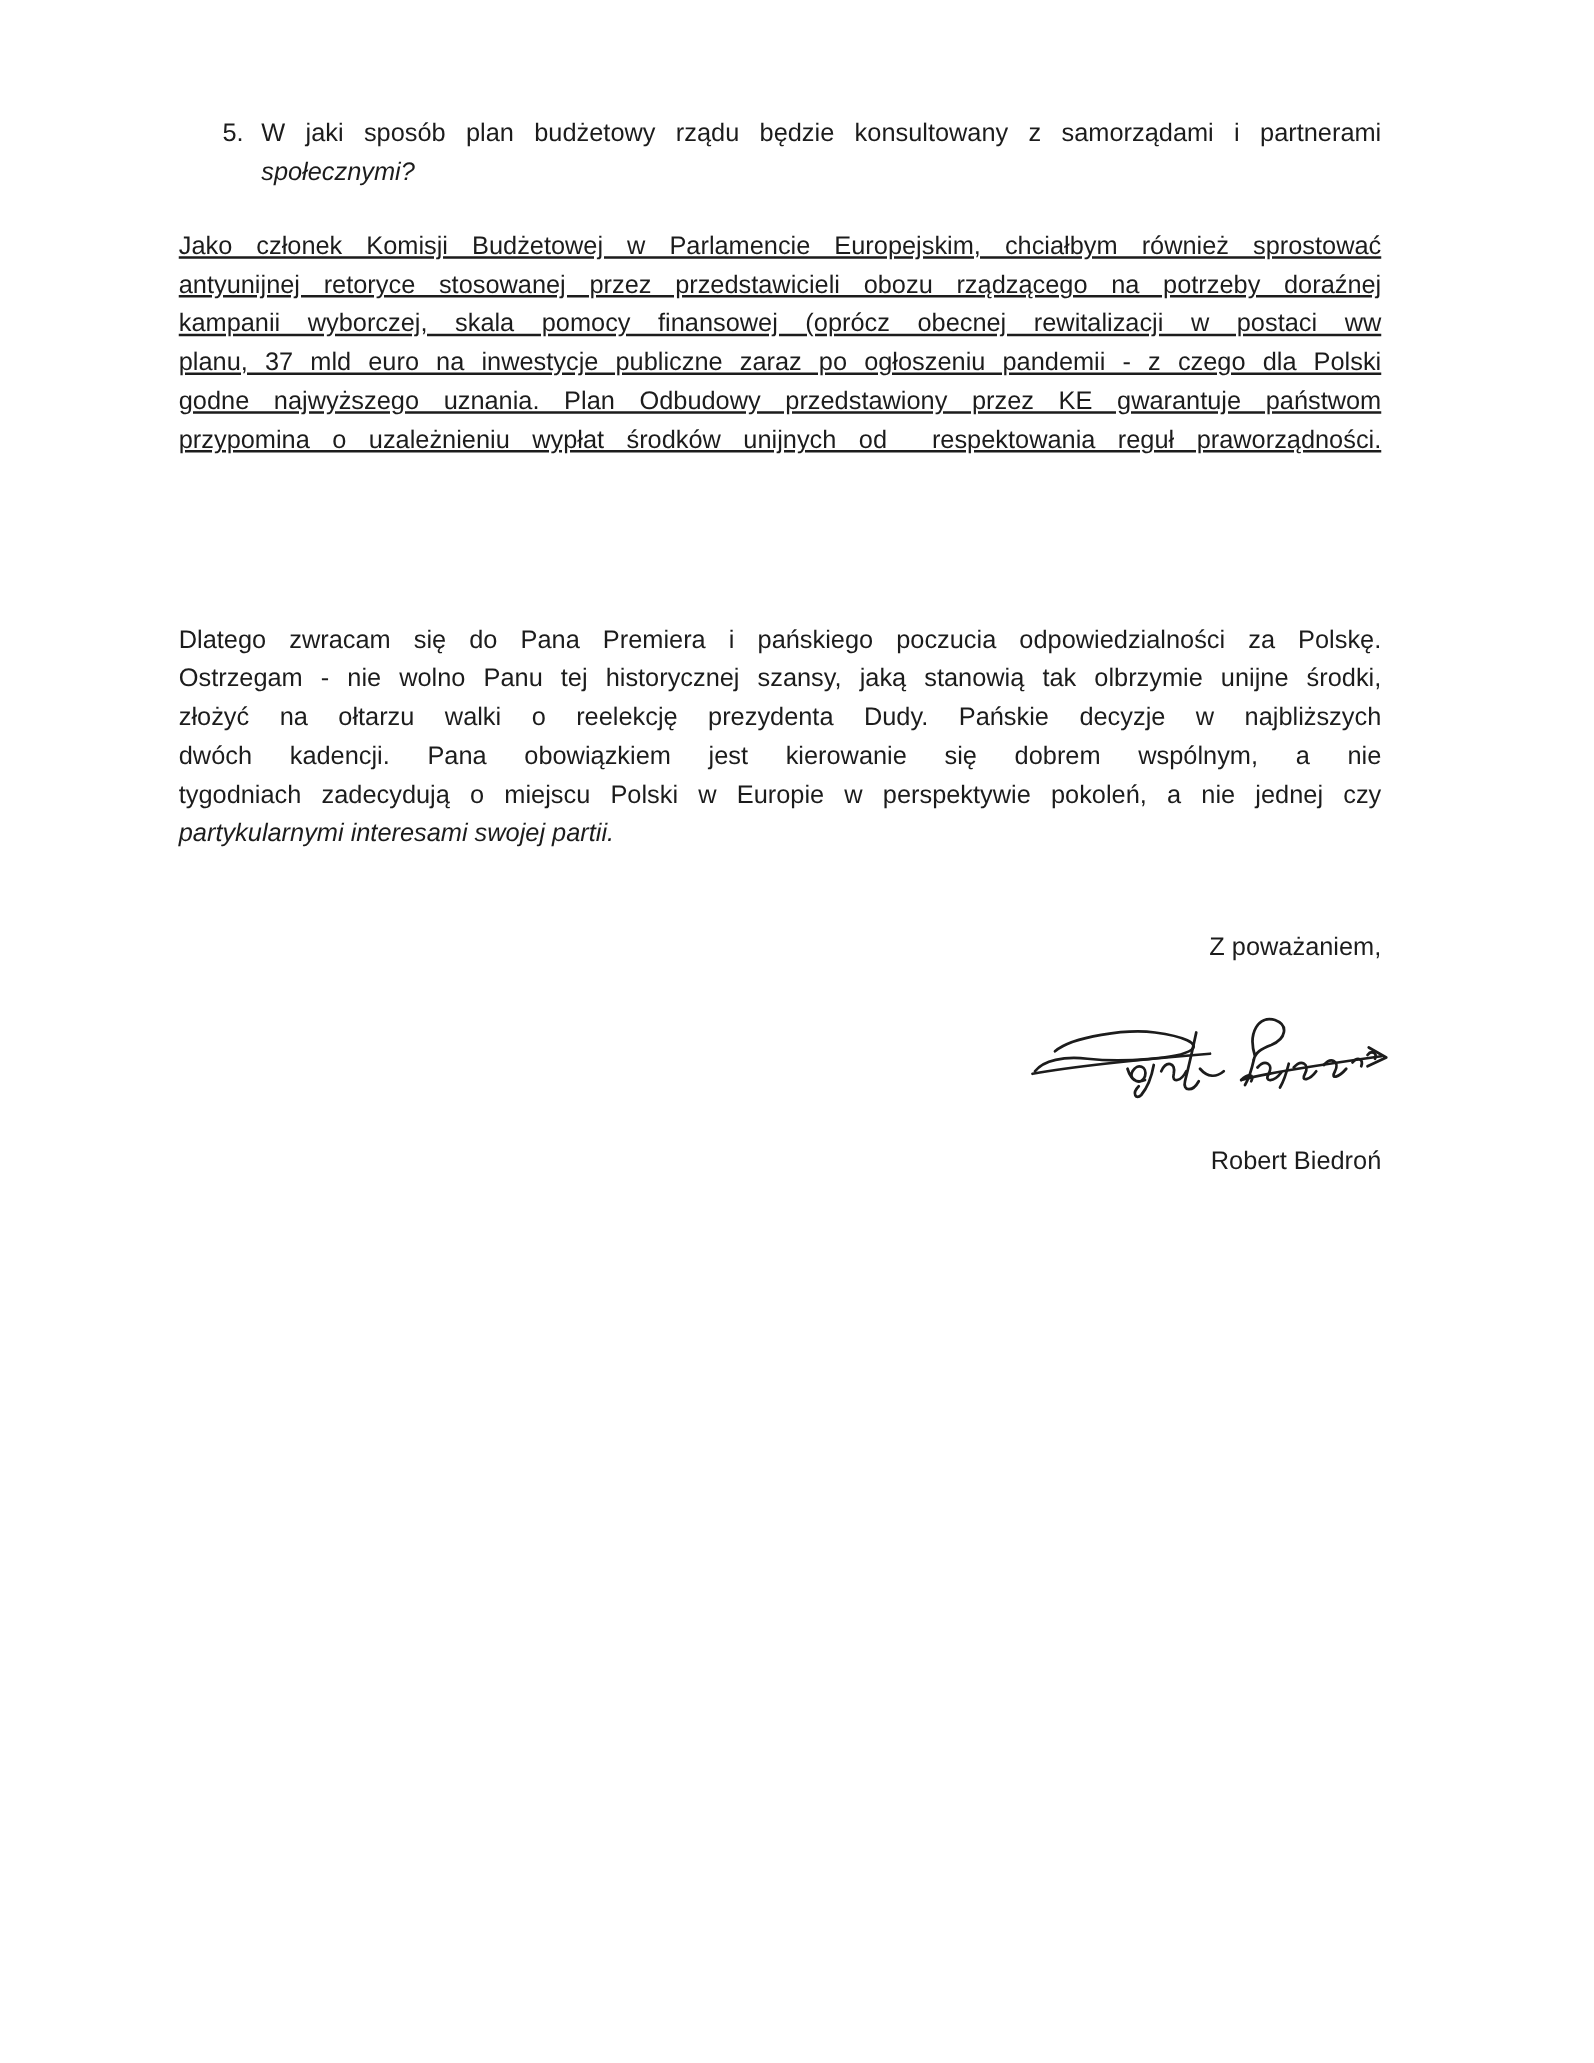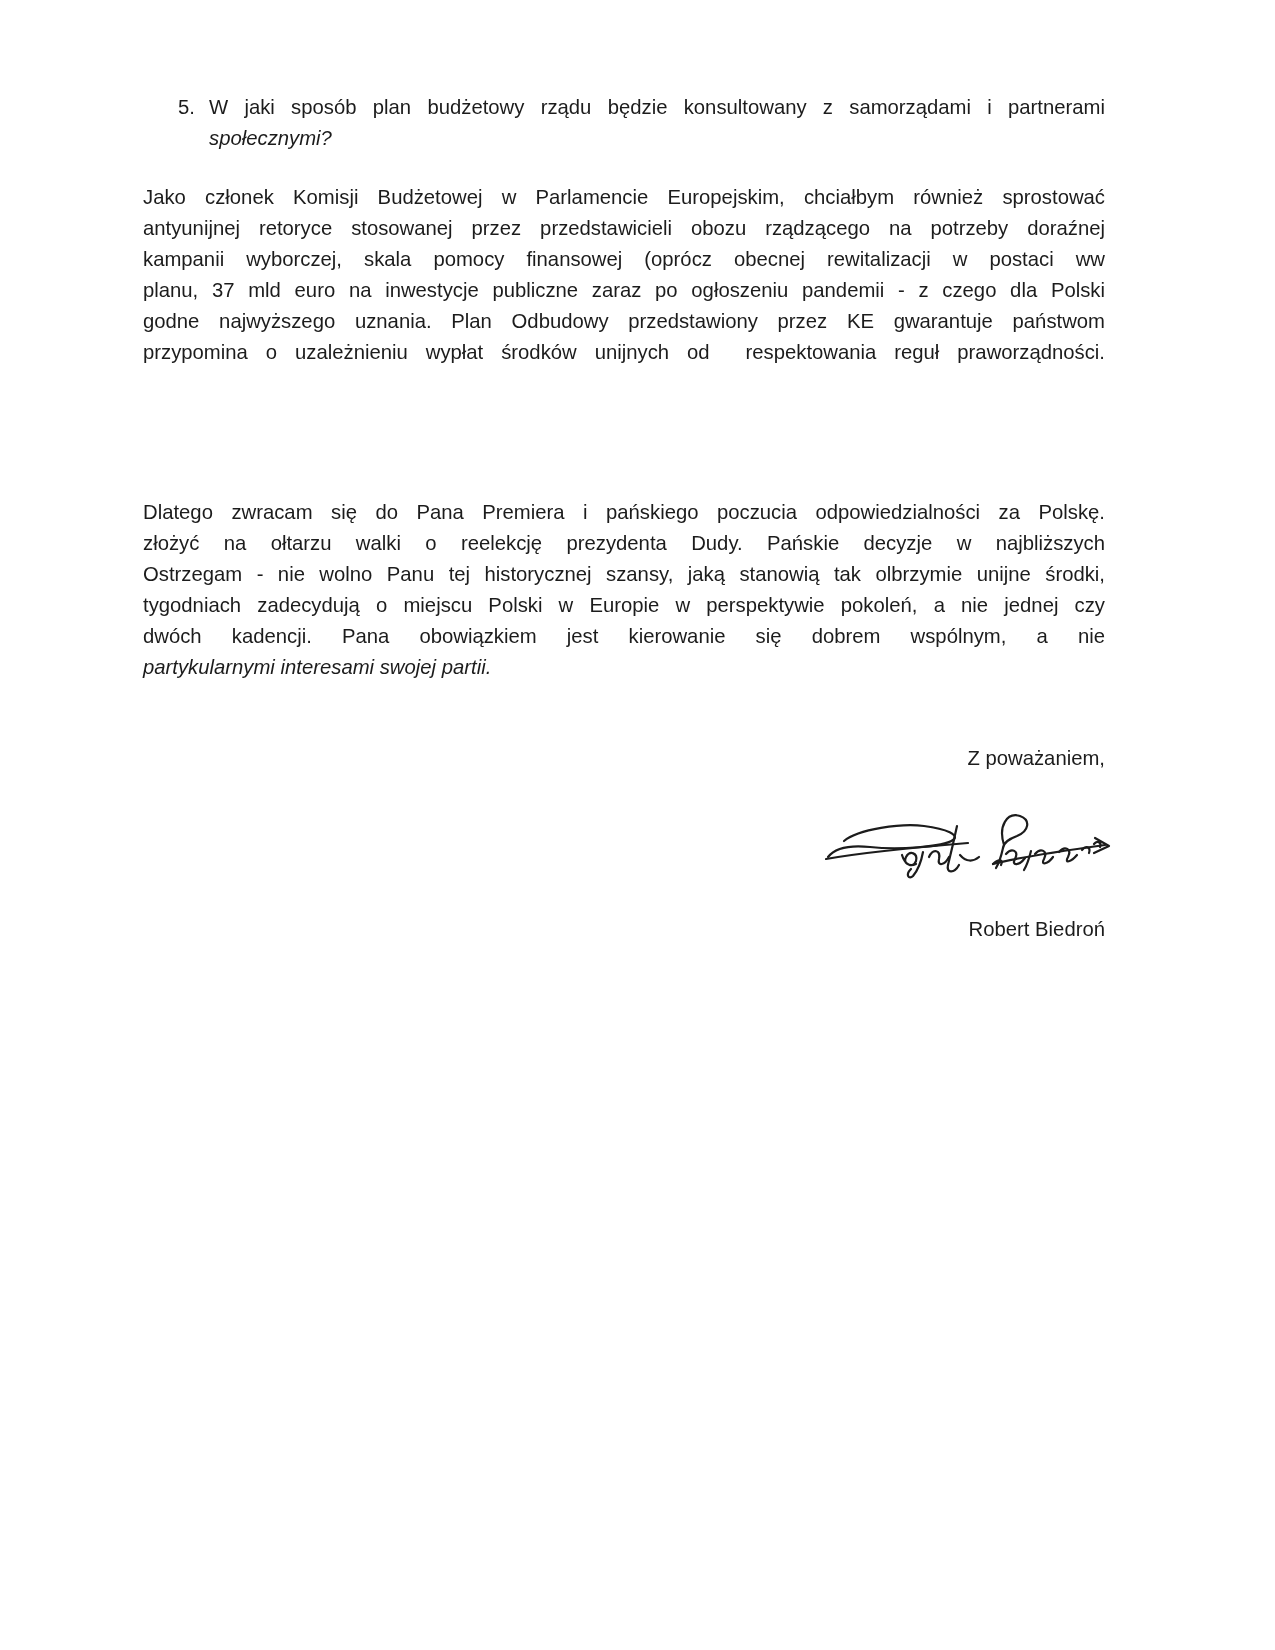--- a/index.html
+++ b/index.html
@@ -77,35 +77,35 @@
   <div class="content">
 
     <div class="block list-item" style="top: 92px;">
       <span class="list-number">5.</span>
       <div class="list-text">
         <div class="line">W jaki sposób plan budżetowy rządu będzie konsultowany z samorządami i partnerami</div>
         <div class="line last">społecznymi?</div>
       </div>
     </div>
 
-    <div class="block" style="top: 182px;">
+    <div class="block" style="top: 182px; text-decoration: underline;">
       <div class="line">Jako członek Komisji Budżetowej w Parlamencie Europejskim, chciałbym również sprostować</div>
       <div class="line">antyunijnej retoryce stosowanej przez przedstawicieli obozu rządzącego na potrzeby doraźnej</div>
       <div class="line">kampanii wyborczej, skala pomocy finansowej (oprócz obecnej rewitalizacji w postaci ww</div>
       <div class="line">planu, 37 mld euro na inwestycje publiczne zaraz po ogłoszeniu pandemii - z czego dla Polski</div>
       <div class="line">godne najwyższego uznania. Plan Odbudowy przedstawiony przez KE gwarantuje państwom</div>
       <div class="line">przypomina o uzależnieniu wypłat środków unijnych od  respektowania reguł praworządności.</div>
     </div>
 
     <div class="block" style="top: 497px;">
       <div class="line">Dlatego zwracam się do Pana Premiera i pańskiego poczucia odpowiedzialności za Polskę.</div>
+      <div class="line">Ostrzegam - nie wolno Panu tej historycznej szansy, jaką stanowią tak olbrzymie unijne środki,</div>
       <div class="line">złożyć na ołtarzu walki o reelekcję prezydenta Dudy. Pańskie decyzje w najbliższych</div>
-      <div class="line">Ostrzegam - nie wolno Panu tej historycznej szansy, jaką stanowią tak olbrzymie unijne środki,</div>
+      <div class="line">dwóch kadencji. Pana obowiązkiem jest kierowanie się dobrem wspólnym, a nie</div>
       <div class="line">tygodniach zadecydują o miejscu Polski w Europie w perspektywie pokoleń, a nie jednej czy</div>
-      <div class="line">dwóch kadencji. Pana obowiązkiem jest kierowanie się dobrem wspólnym, a nie</div>
       <div class="line last">partykularnymi interesami swojej partii.</div>
     </div>
 
     <div class="block right-text" style="top: 743px;">Z poważaniem,</div>
 
     <div class="block right-text" style="top: 914px;">Robert Biedroń</div>
   </div>
 
   <div class="signature-wrap">
     <svg viewBox="0 0 310 105" fill="none" stroke="#1c1c1c" stroke-width="2.2" stroke-linecap="round" stroke-linejoin="round">

